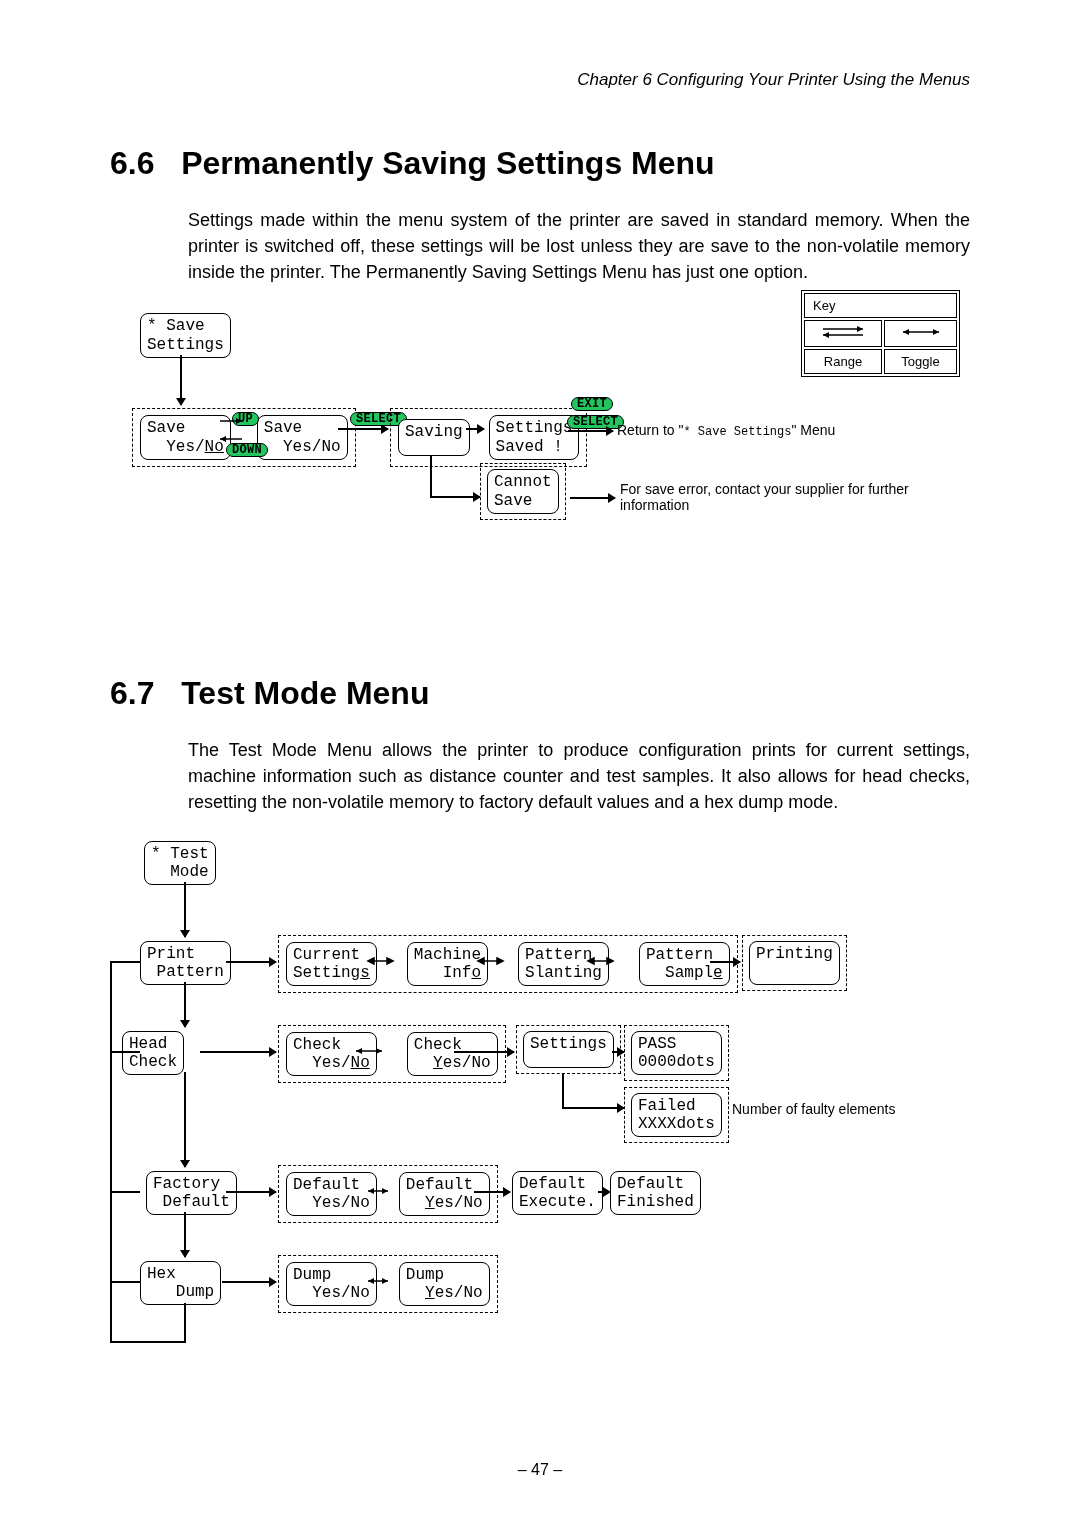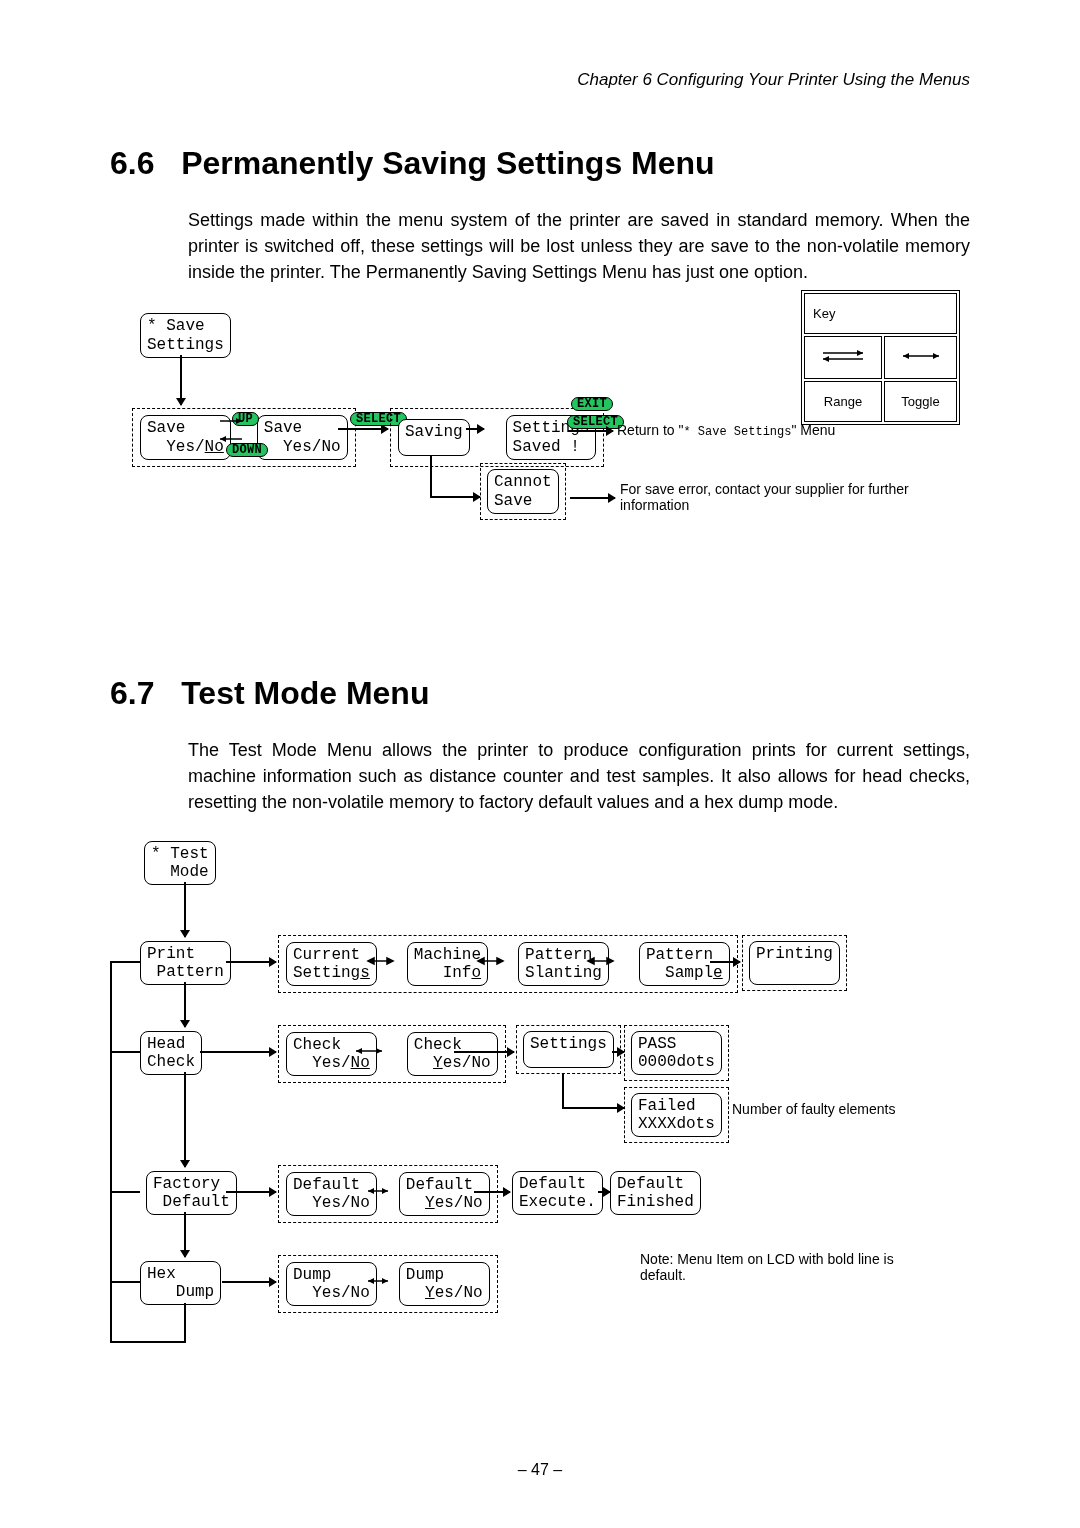--- a/index.html
+++ b/index.html
@@ -64,21 +64,21 @@
     letter-spacing:0.3px;
     background:#22c55e;
     display:inline-block;
   }
   .key-box {
     border:1px solid #000;
     display:inline-block;
     font-size:13px;
     background:#fff;
   }
-  .key-box td { border:1px solid #000; padding:12px 8px; text-align:center;margin-top:43px;}
+  .key-box td { border:1px solid #000; padding:4px 8px; text-align:center;margin-top:43px;}
   .ann { font-size:14px; }
   .pagenum { text-align:center; font-size:16px; margin-top:40px; }
   
   .arr { position:absolute; }
   .arr-v { width:2px; background:#000;}
   .arr-h { height:2px; background:#000;}
   .ah-right::after { content:""; position:absolute; right:-1px; top:-4px; border-left:8px solid #000; border-top:5px solid transparent; border-bottom:5px solid transparent;}
   .ah-down::after { content:""; position:absolute; bottom:-1px; left:-4px; border-top:8px solid #000; border-left:5px solid transparent; border-right:5px solid transparent;}
   svg { position:absolute; top:0; left:0; }
   .u { text-decoration: underline; }
@@ -142,21 +142,21 @@
     <svg width="30" height="34" style="left:107px; top:120px;">
       <line x1="3" y1="6" x2="25" y2="6" stroke="#000" stroke-width="1.5"></line>
         <polygon points="25,6 19,3 19,9"></polygon>
       <line x1="3" y1="24" x2="25" y2="24" stroke="#000" stroke-width="1.5"></line>
         <polygon points="3,24 9,21 9,27"></polygon>
     </svg>
 
     <div class="arr arr-h ah-right" style="left:228px; top:133px; width:50px;"></div>
     <div class="pill abs" style="left:240px; top:117px;">SELECT</div>
 
-    <div class="dbox abs" style="left:280px; top:113px; gap:36px;align-items:center;">
+    <div class="dbox abs" style="left:280px; top:113px; gap:19px;align-items:center;">
       <div class="node" style="padding-bottom:14px;">Saving</div>
       <div class="node">Settings
 Saved !</div>
     </div>
     <div class="arr arr-h ah-right" style="left:356px; top:133px; width:18px;"></div>
 
     <div class="pill abs" style="left:461px; top:102px;">EXIT</div>
     <div class="pill abs" style="left:457px; top:120px;">SELECT</div>
     <div class="arr arr-h ah-right" style="left:458px; top:135px; width:45px;"></div>
     <div class="abs ann" style="left:507px; top:127px;">
@@ -211,21 +211,21 @@
       </g>
     </svg>
     <div class="arr arr-h ah-right" style="left:600px; top:120px; width:30px;"></div>
     <div class="dbox-single abs" style="left:632px; top:94px;">
       <div class="node">Printing
  </div>
     </div>
     <div class="arr arr-v ah-down" style="left:74px; top:141px; height:45px;"></div>
     <div class="arr arr-h" style="left:0px; top:120px; width:30px;"></div>
 
-    <div class="node abs" style="left:30px; top:190px;">Head
+    <div class="node abs" style="left:12px; top:190px;">Head
 Check</div>
     <div class="arr arr-h ah-right" style="left:90px; top:210px; width:76px;"></div>
     <div class="dbox abs" style="left:168px; top:184px; gap:30px;">
       <div class="node"><span>Check</span><br><span>  Yes/</span><span class="u">No</span></div>
       <div class="node"><span>Check</span><br><span>  </span><span class="u">Y</span><span>es/No</span></div>
     </div>
     <svg width="40" height="30" style="left:242px; top:198px;">
         <line x1="4" y1="12" x2="30" y2="12" stroke="#000" stroke-width="1.5"></line>
         <polygon points="30,12 24,9 24,15"></polygon>
         <polygon points="4,12 10,9 10,15"></polygon>
@@ -282,17 +282,16 @@
     </div>
     <svg width="30" height="30" style="left:256px; top:428px;">
         <line x1="2" y1="12" x2="22" y2="12" stroke="#000" stroke-width="1.5"></line>
         <polygon points="22,12 16,9 16,15"></polygon>
         <polygon points="2,12 8,9 8,15"></polygon>
       </svg>
     <div class="arr arr-h" style="left:0px; top:440px; width:30px;"></div>
     <div class="arr arr-v" style="left:74px; top:462px; height:38px;"></div>
     <div class="arr arr-h" style="left:0px; top:500px; width:76px;"></div>
 
-    <div class="abs ann" style="left:530px; top:410px; width:260px; text-align:left;">Note: Menu Item on LCD with bold line is default.</div>
   </div>
 
   <div class="pagenum">– <span>47</span> –</div>
 </div>
 
 </body></html>

